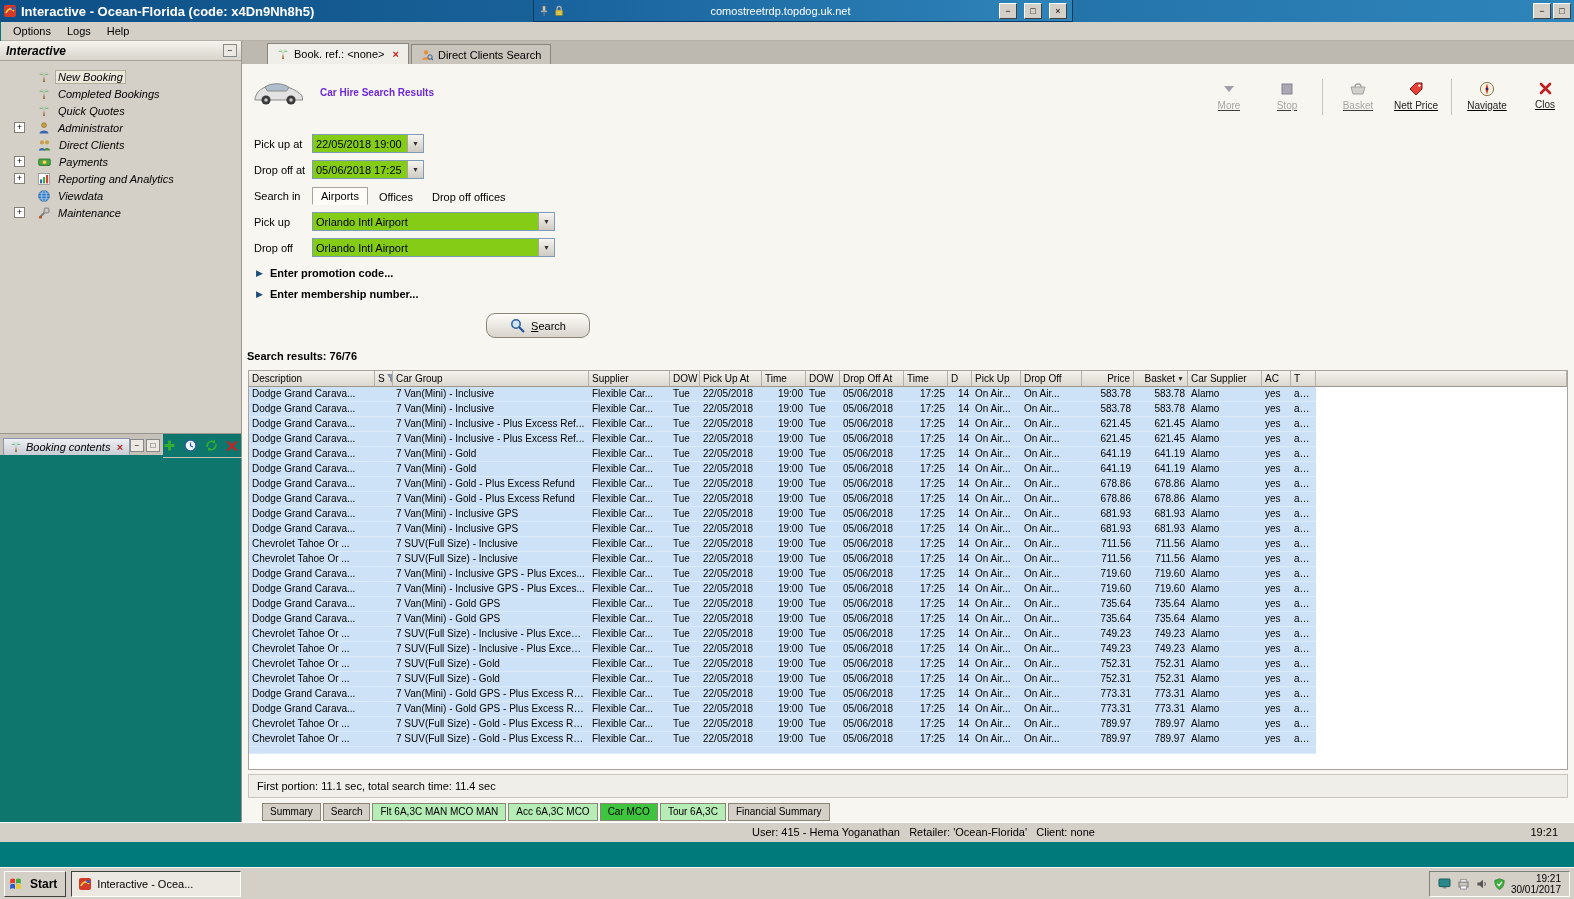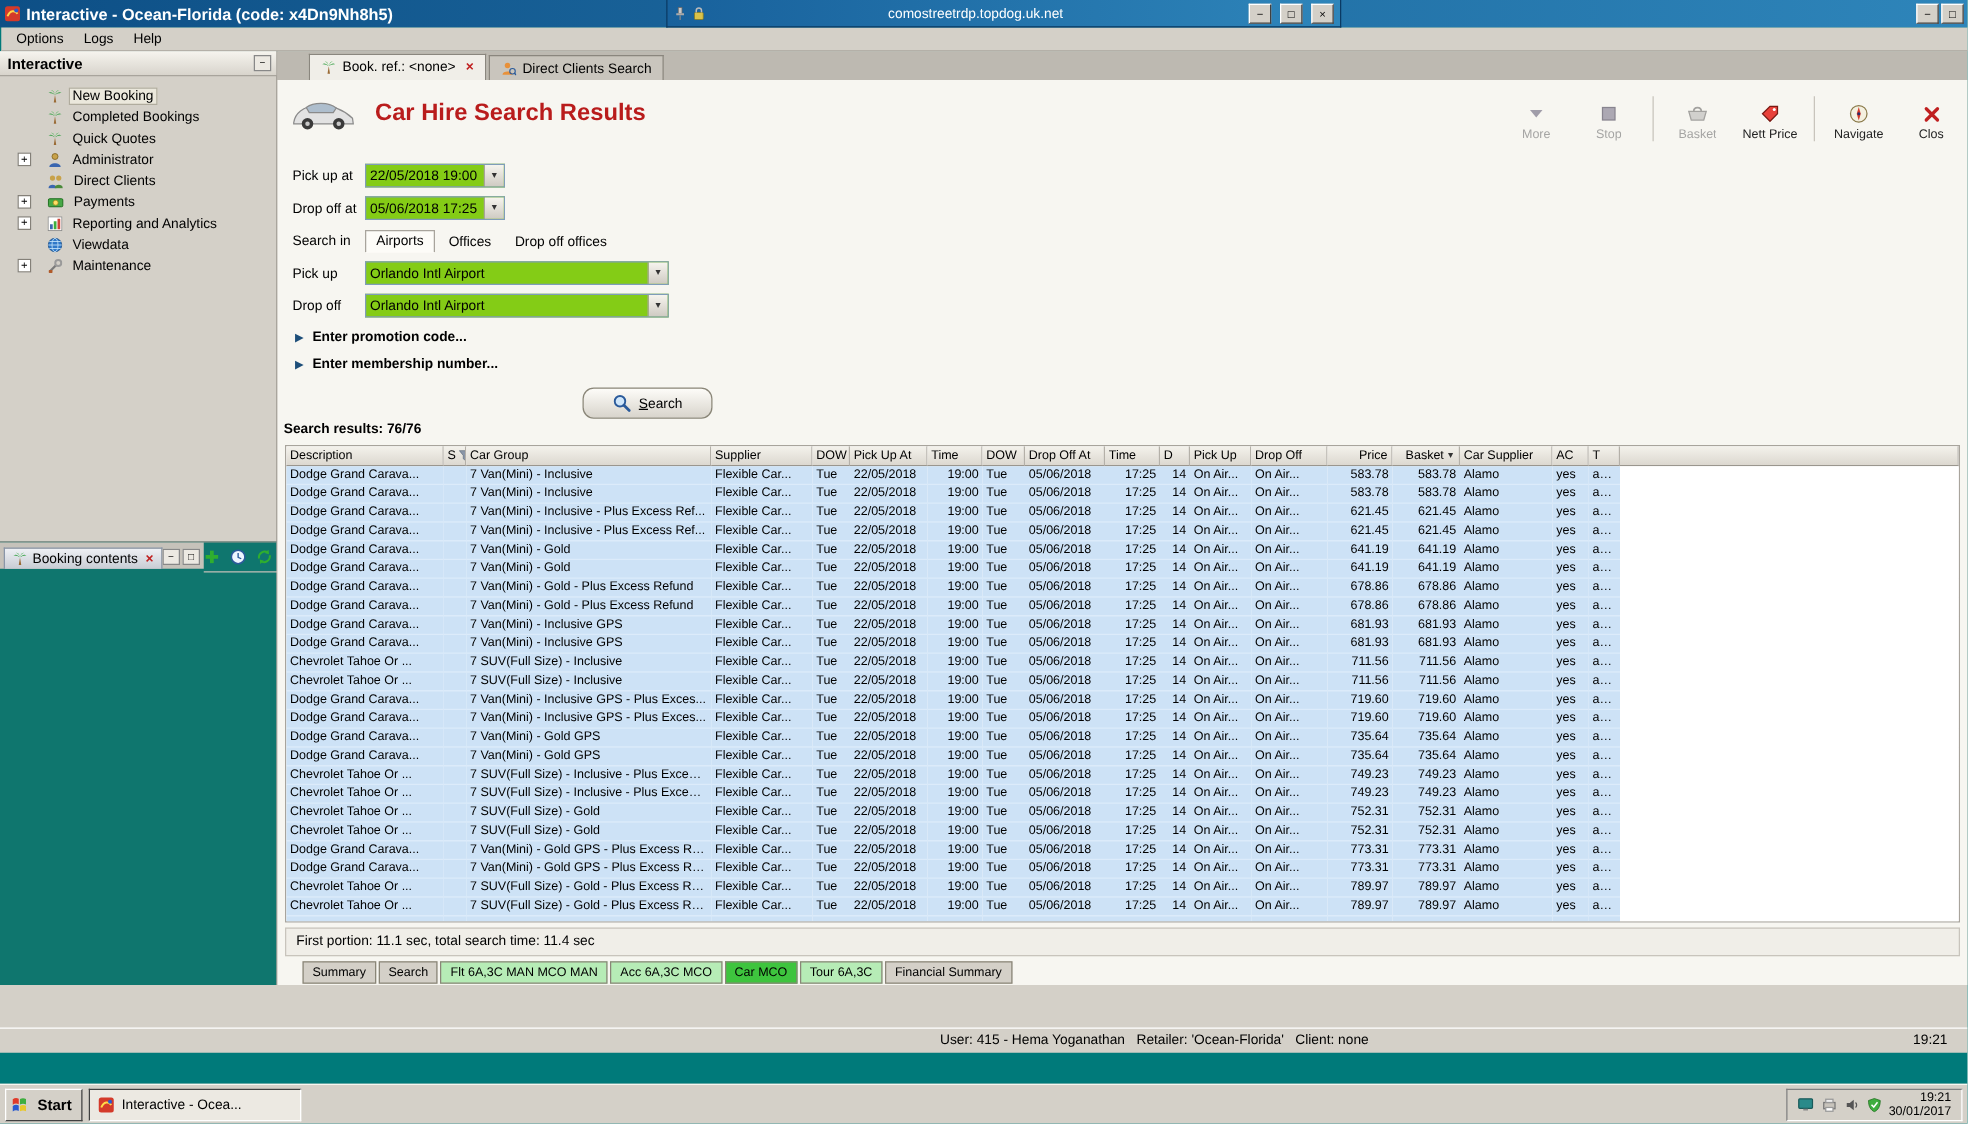--- a/index.html
+++ b/index.html
@@ -18,21 +18,21 @@
 
 
 .menubar{position:absolute;top:22px;left:1px;width:100%;height:19px;background:#d4d0c8;border-bottom:1px solid #b4b0a8;display:flex;align-items:center;padding:0 4px;}
 .menu-item{padding:2px 8px;font-size:11px;}
 
 
 .app{position:absolute;top:41px;left:0;width:1574px;height:801px;background:#d4d0c8;display:flex;flex-direction:column;}
 .app-body{flex:1;display:flex;min-height:0;}
 
 
-.left-panel{width:222px;border-right:1px solid #9a968e;display:flex;flex-direction:column;min-height:0;}
+.left-panel{width:242px;border-right:1px solid #9a968e;display:flex;flex-direction:column;min-height:0;font-style:italic;}
 .panel-caption{height:20px;display:flex;align-items:center;padding:0 4px 0 6px;background:linear-gradient(180deg,#f6f4ee,#d8d4cc);border-bottom:1px solid #a8a49c;font-weight:bold;font-size:12px;}
 .panel-btn{margin-left:auto;width:14px;height:13px;border:1px solid #888;background:#ece9e2;font-size:8px;line-height:11px;text-align:center;font-weight:normal;}
 .tree{height:372px;padding-top:7px;overflow:hidden;}
 .tree-row{display:flex;align-items:center;height:17px;padding-left:14px;}
 .expander{width:11px;height:11px;border:1px solid #848078;background:#fff;font-size:9px;line-height:9px;text-align:center;margin-right:13px;flex:none;}
 .expander.hidden{visibility:hidden;}
 .tree-row .icn{margin-right:5px;}
 .tree-label{font-size:11px;padding:1px 3px;white-space:nowrap;}
 .tree-row.selected .tree-label{background:#ebe8dc;border:1px solid #b0ac9e;padding:0 2px;}
 
@@ -54,22 +54,22 @@
 .bc-trow .v{margin-left:auto;}
 
 
 .main{flex:1;display:flex;flex-direction:column;min-width:0;background:#bdb9b1;}
 .doc-tabs{height:23px;display:flex;align-items:flex-end;padding:2px 0 0 4px;gap:2px;}
 .doc-tab{display:flex;align-items:center;gap:5px;padding:0 9px;font-size:11px;border:1px solid #8a867e;border-bottom:none;background:#c9c5bd;height:20px;white-space:nowrap;}
 .doc-tab.active{background:#f0eee8;height:21px;margin-left:21px;}
 .tab-close{color:#c02020;font-weight:bold;margin-left:3px;}
 .content{flex:1;background:#f7f6f1;display:flex;flex-direction:column;min-height:0;}
 .content-header{height:56px;display:flex;align-items:center;padding:0 6px 0 10px;}
-.page-title{font-size:19px;font-weight:bold;color:#b91c1c;margin-left:14px;white-space:nowrap;}
-.header-toolbar{margin-left:auto;display:flex;align-items:flex-end;gap:12px;padding-top:7px;}
+.page-title{font-size:10px;font-weight:bold;color:#6d28d9;margin-left:14px;white-space:nowrap;}
+.header-toolbar{margin-left:auto;display:flex;align-items:center;gap:12px;padding-top:7px;text-decoration:underline;}
 .ht-item{display:flex;flex-direction:column;align-items:center;width:46px;font-size:10px;color:#222;gap:3px;}
 .ht-item.disabled{color:#8a8a8a;filter:grayscale(0.7);opacity:0.75;}
 .ht-label{white-space:nowrap;overflow:hidden;max-width:46px;}
 .ht-sep{width:1px;height:36px;background:#c8c4bc;margin-top:2px;}
 
 
 .form{height:230px;padding:14px 0 0 12px;}
 .form-row{display:flex;align-items:center;margin-bottom:7px;height:19px;}
 .form-label{width:58px;font-size:11px;flex:none;}
 .input-box{display:flex;height:19px;border:1px solid #7f9db9;background:#84cc16;}
@@ -98,21 +98,21 @@
 .cell.num{text-align:right;}
 .cell.filler{background:#fff;border-bottom:none;}
 .row.partial .cell{height:7px;padding:0;}
 .table-footer{height:24px;margin:4px 6px 0 6px;border:1px solid #c8c4bc;background:#f0eee8;display:flex;align-items:center;padding-left:8px;font-size:11px;}
 .bottom-tabs{height:21px;display:flex;align-items:center;gap:2px;padding-left:20px;margin-top:3px;}
 .btab{padding:2px 7px;font-size:10px;border:1px solid #8a8678;background:#d4d0c8;height:18px;display:flex;align-items:center;white-space:nowrap;}
 .btab.green{background:#b6ecb6;}
 .btab.green-active{background:#3ec43e;}
 
 
-.status-bar{height:20px;background:#d4d0c8;border-top:1px solid #fff;position:relative;font-size:11px;margin-top:34px;}
+.status-bar{height:20px;background:#d4d0c8;border-top:1px solid #fff;position:relative;font-size:11px;}
 .status-text{position:absolute;left:752px;top:3px;white-space:pre;}
 .status-time{position:absolute;right:16px;top:3px;}
 
 
 .taskbar{position:absolute;left:0;bottom:0;width:1574px;height:32px;background:#d4d0c8;border-top:1px solid #f8f6f0;display:flex;align-items:center;padding:2px 4px;gap:5px;}
 .start-btn{height:26px;display:flex;align-items:center;gap:4px;padding:0 8px 0 4px;font-weight:bold;font-size:12px;border:1px solid;border-color:#fff #404040 #404040 #fff;background:#d4d0c8;}
 .task-btn{height:26px;width:170px;display:flex;align-items:center;gap:5px;padding:0 6px;font-size:11px;border:1px solid;border-color:#404040 #fff #fff #404040;background:#ece9e2;white-space:nowrap;overflow:hidden;}
 .tray{margin-left:auto;height:26px;border:1px solid;border-color:#808080 #fff #fff #808080;display:flex;align-items:center;gap:6px;padding:0 8px;}
 .tray-clock{font-size:10px;line-height:11px;text-align:right;white-space:nowrap;}
 </style>

